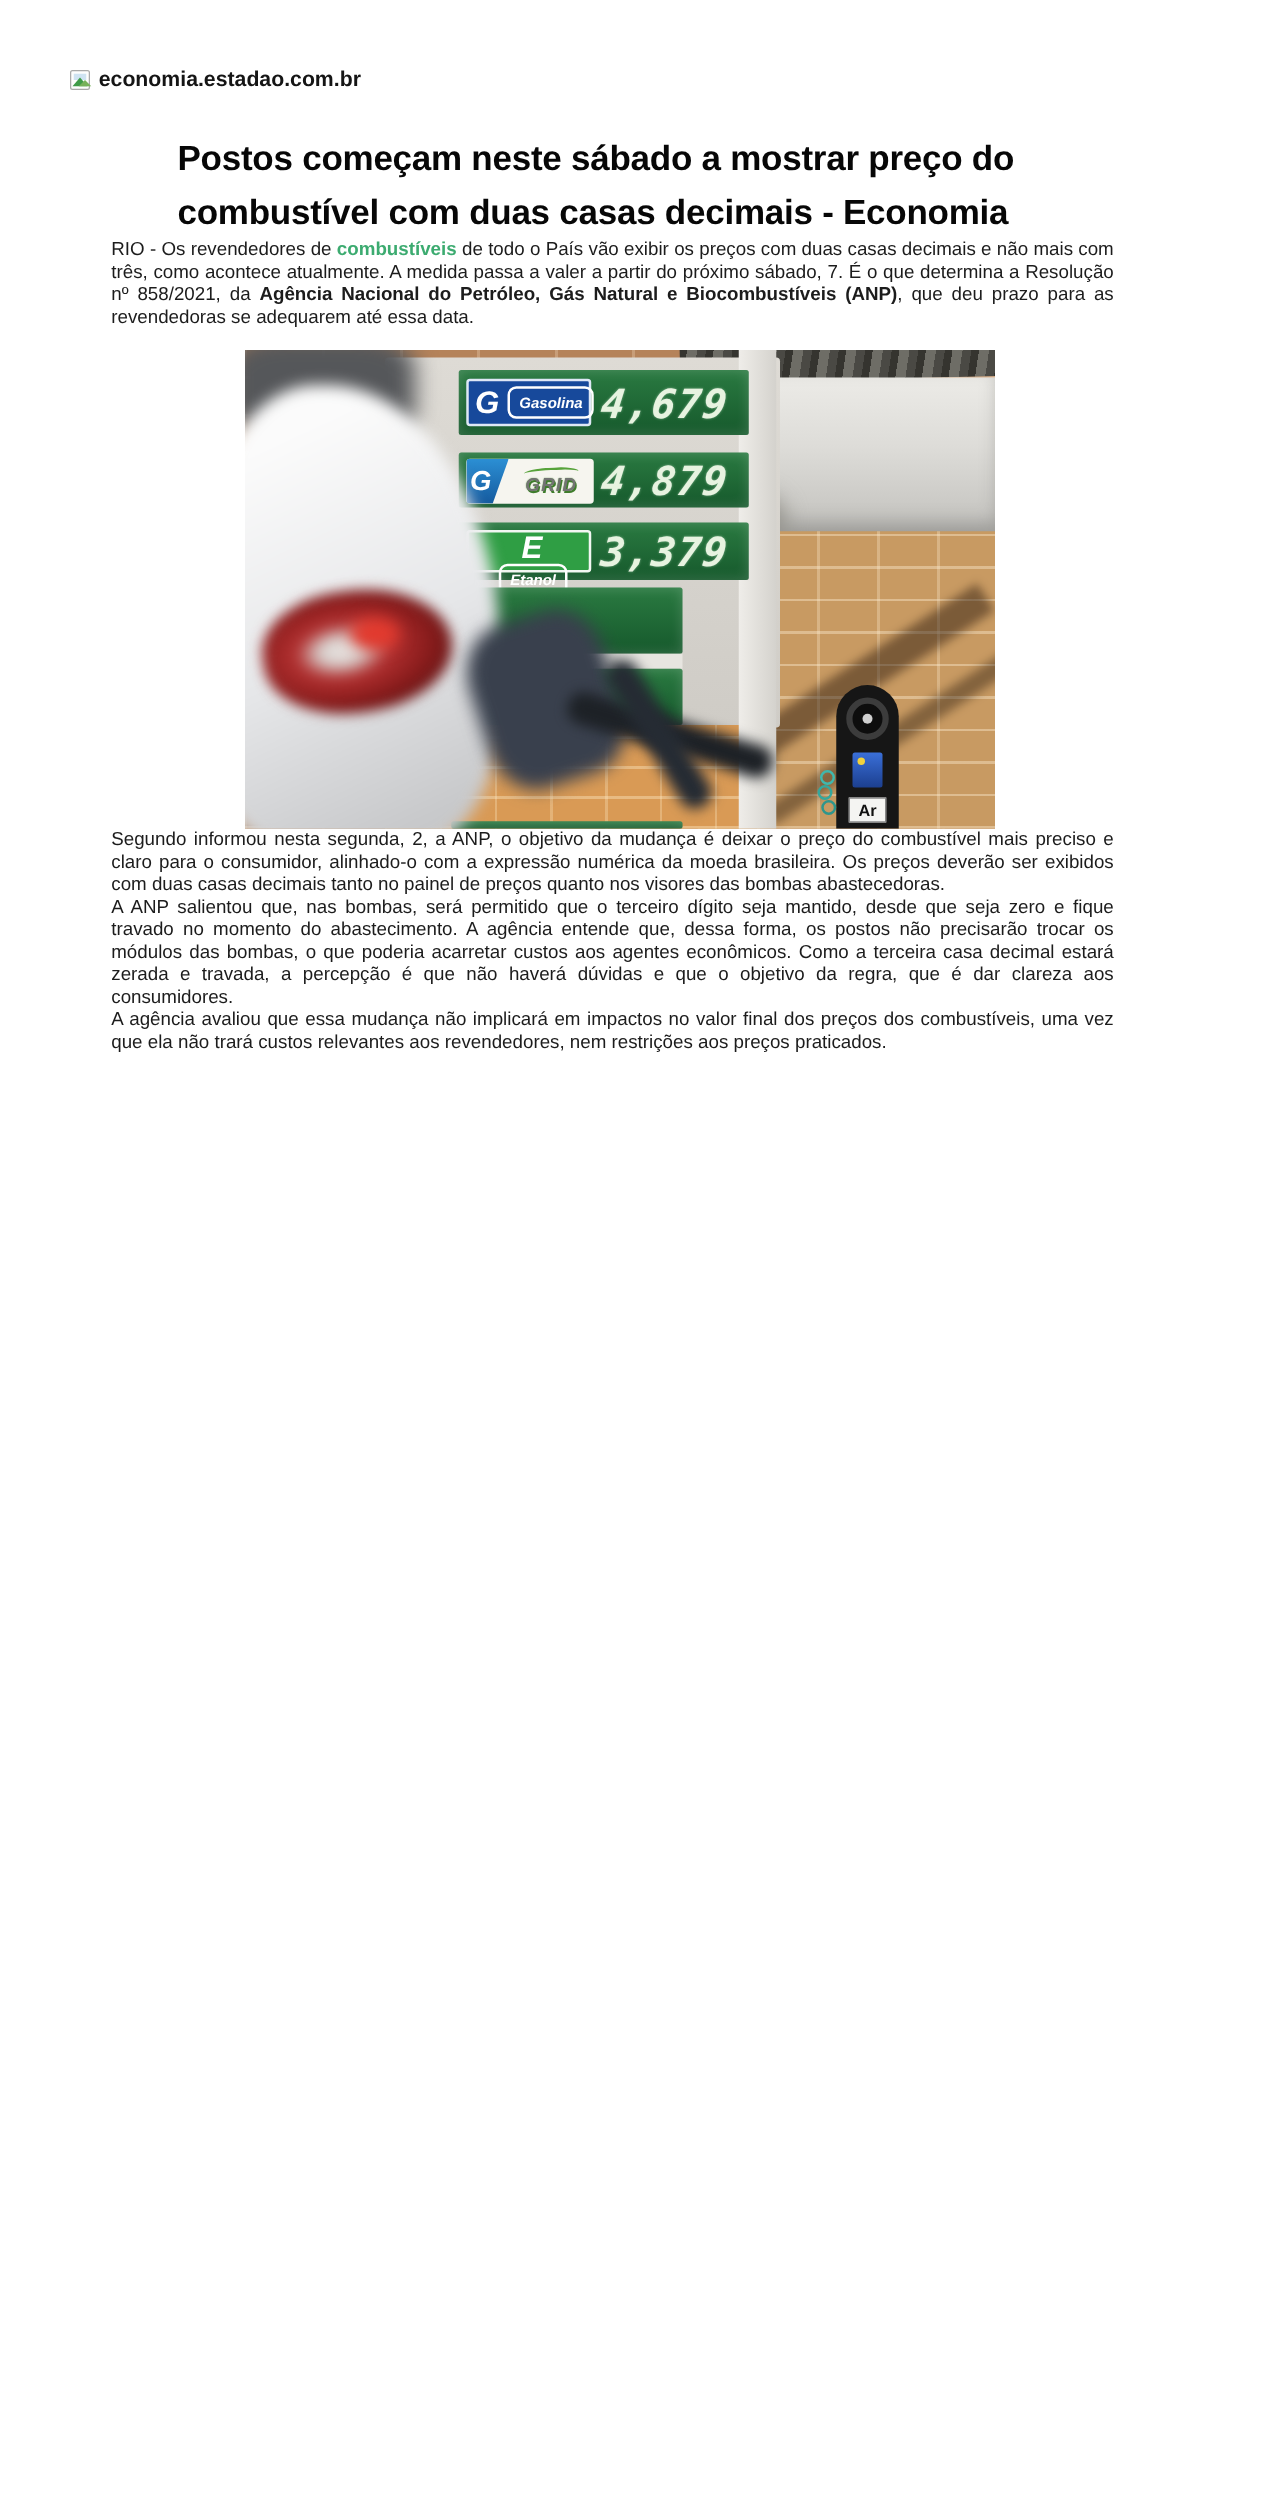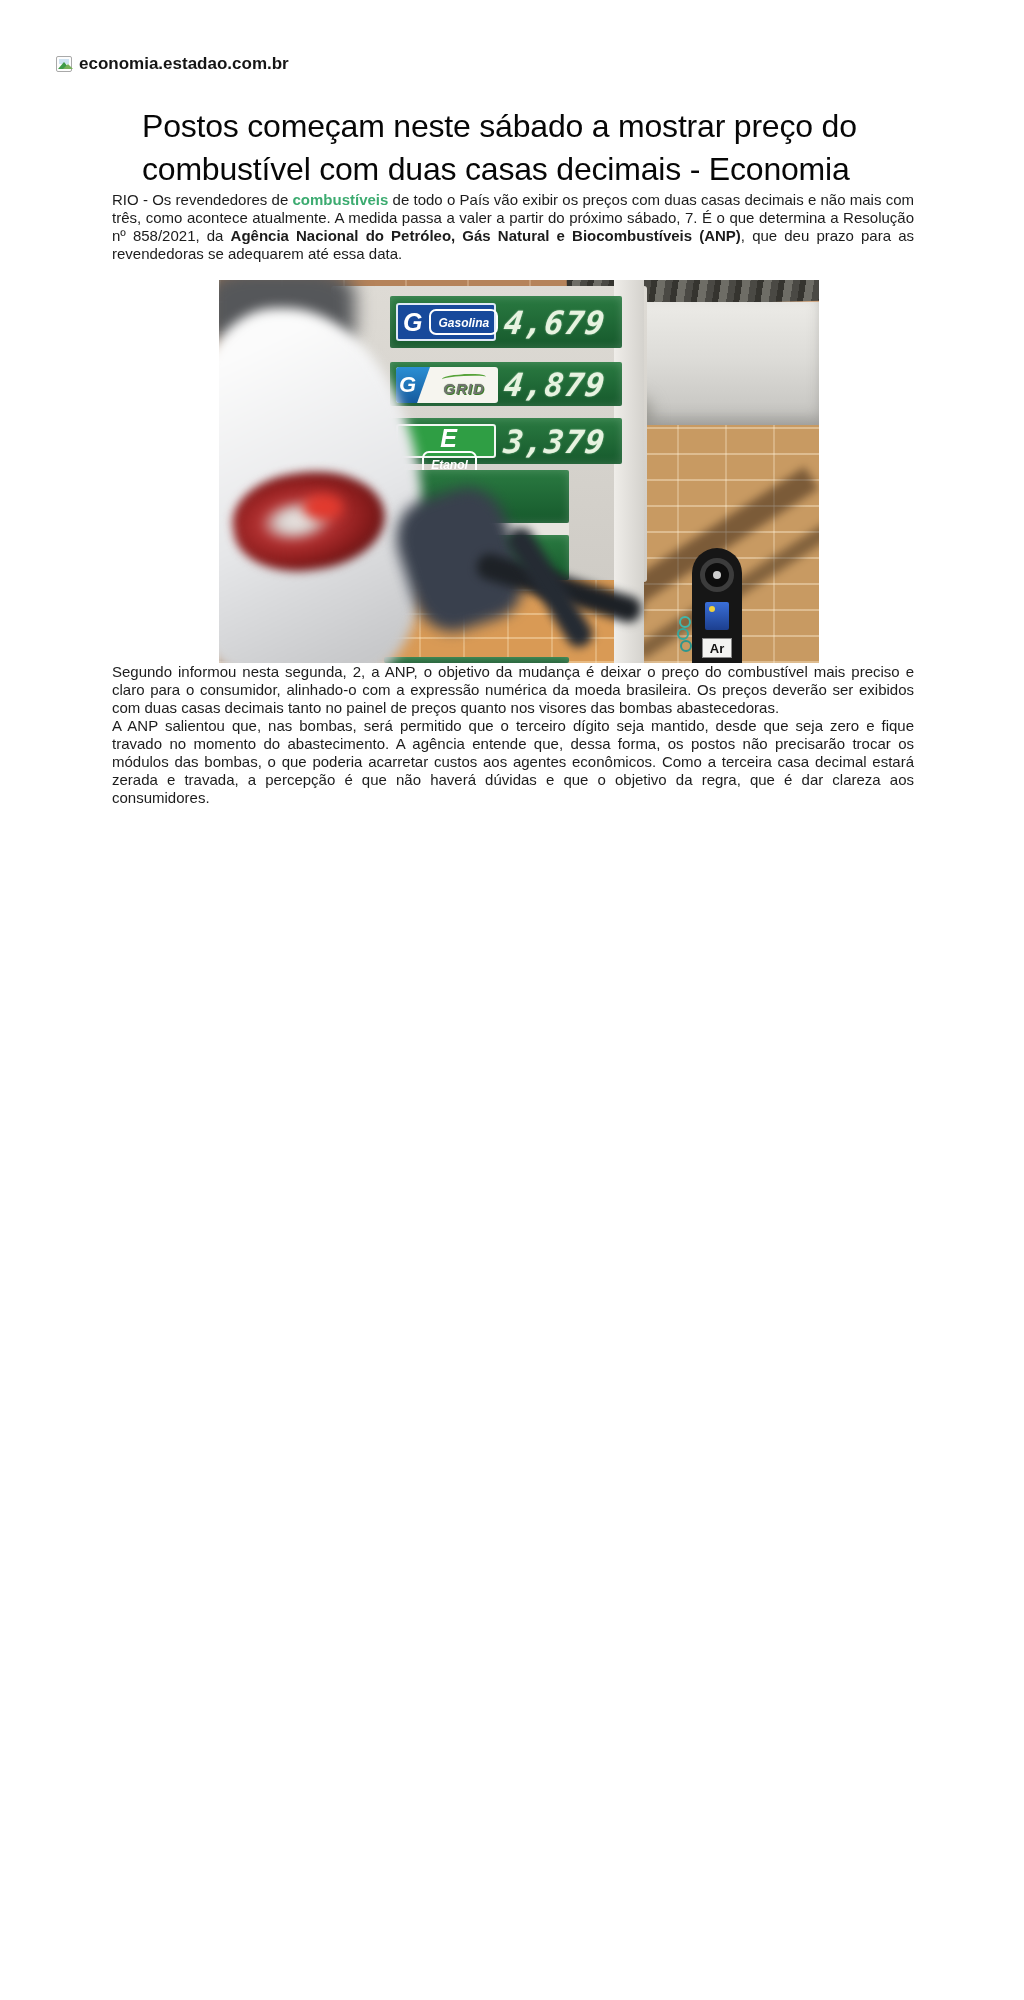--- a/index.html
+++ b/index.html
@@ -7,22 +7,22 @@
 
   
   .site-header{display:flex;align-items:center;gap:7px;margin:54px 0 0 56px;}
   .favicon{width:16px;height:16px;position:relative;background:#fdfdfd;border:1px solid #a9a9a9;border-radius:2px;box-sizing:border-box;}
   .favicon .sky{position:absolute;left:2px;top:2px;right:2px;height:5px;background:#cfe3f2;}
   .favicon .hill1{position:absolute;left:1px;bottom:2px;width:0;height:0;border-left:6px solid transparent;border-right:6px solid transparent;border-bottom:7px solid #3f9b48;}
   .favicon .hill2{position:absolute;left:6px;bottom:2px;width:0;height:0;border-left:5px solid transparent;border-right:5px solid transparent;border-bottom:5px solid #77b15a;}
   .site-name{font-size:17px;font-weight:bold;color:#151515;}
 
   
-  h1.article-title{width:770px;margin:31px 80px 0 142px;font-size:32px;line-height:43px;font-weight:normal;color:#070707;letter-spacing:-.2px;}
-  .content{width:802px;margin-left:112px;}
+  h1.article-title{width:770px;margin:31px 80px 0 142px;font-size:28px;line-height:43px;font-weight:bold;color:#070707;letter-spacing:-.2px;}
+  .content{width:802px;margin-left:89px;}
   p.body-text{font-size:15px;line-height:18px;text-align:justify;margin:0;color:#1c1c1c;}
   .p1{margin-top:53px;}
   .p2{margin-top:17px;}
   .p3{margin-top:18px;}
   .p4{margin-top:20px;}
   .green-link{color:#3cab70;font-weight:bold;text-decoration:none;cursor:pointer;}
   .bold{font-weight:bold;}
 
   
   .photo{position:relative;width:600px;height:383px;margin:17px 0 0 107px;overflow:hidden;background:#b5835a;}
@@ -181,14 +181,15 @@
     <div class="pump-screen-dot"></div>
     <div class="hose-coil"></div>
     <div class="hose-coil2"></div>
     <div class="hose-coil3"></div>
     <div class="pump-ar">Ar</div>
   </div>
 
 
   <p class="body-text p2">Segundo informou nesta segunda, 2, a ANP, o objetivo da mudança é deixar o preço do combustível mais preciso e claro para o consumidor, alinhado-o com a expressão numérica da moeda brasileira. Os preços deverão ser exibidos com duas casas decimais tanto no painel de preços quanto nos visores das bombas abastecedoras.</p>
   <p class="body-text p3">A ANP salientou que, nas bombas, será permitido que o terceiro dígito seja mantido, desde que seja zero e fique travado no momento do abastecimento. A agência entende que, dessa forma, os postos não precisarão trocar os módulos das bombas, o que poderia acarretar custos aos agentes econômicos. Como a terceira casa decimal estará zerada e travada, a percepção é que não haverá dúvidas e que o objetivo da regra, que é dar clareza aos consumidores.</p>
+  <p class="body-text p4">A agência avaliou que essa mudança não implicará em impactos no valor final dos preços dos combustíveis, uma vez que ela não trará custos relevantes aos revendedores, nem restrições aos preços praticados.</p>
 
 </div>
 
 </body></html>

